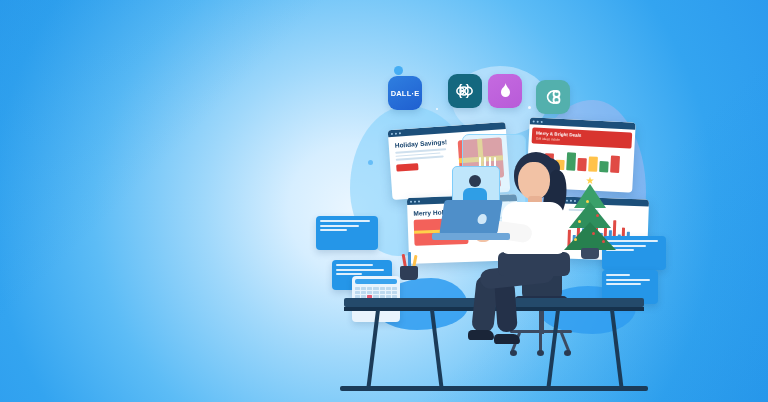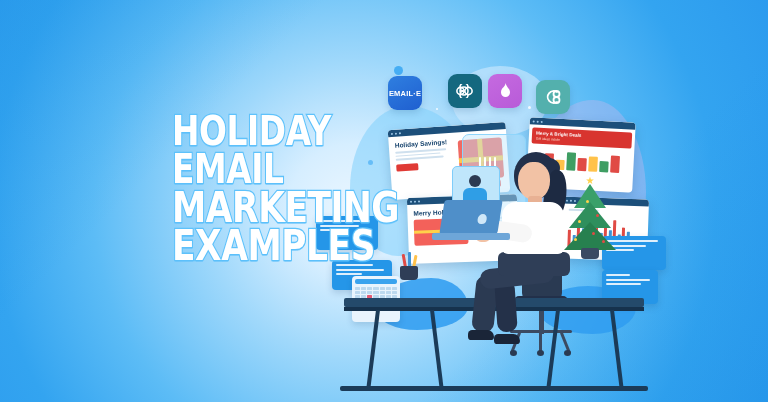--- a/index.html
+++ b/index.html
@@ -173,40 +173,34 @@
   .pen{position:absolute;width:2.5px;height:16px;border-radius:1px;}
 
   .spark{position:absolute;background:#fff;border-radius:50%;opacity:.85;}
 </style>
 </head>
 <body>
 
 <div class="banner">
   <div class="bg-tint"></div>
 
-  <div class="title">
-    <span class="title-line l1">HOLIDAY</span>
-    <span class="title-line l2">EMAIL</span>
-    <span class="title-line l3">MARKETING</span>
-    <span class="title-line l4">EXAMPLES</span>
-  </div>
 
   <div class="stage">
 
     <div class="blob blob-e"></div>
     <div class="blob blob-a"></div>
     <div class="blob blob-b"></div>
     <div class="blob blob-c"></div>
     <div class="blob blob-d"></div>
     <div class="blob-dot" style="left:54px;top:18px;width:9px;height:9px;"></div>
     <div class="blob-dot" style="left:196px;top:130px;width:7px;height:7px;opacity:.6;"></div>
     <div class="blob-dot" style="left:28px;top:112px;width:5px;height:5px;opacity:.55;"></div>
 
     <div class="appicon ic-dalle">
-      <span class="lab">EMAIL·E</span>
+      <span class="lab">DALL·E</span>
     </div>
     <div class="appicon ic-inf">
       <svg width="22" height="14" viewBox="0 0 22 14">
         <path d="M6 7a4 4 0 1 1 4 4 M10 7a4 4 0 1 0 4 4 M6 7a4 4 0 1 0 4-4 M10 7a4 4 0 1 1 4-4" fill="none" stroke="#ffffff" stroke-width="1.6"></path>
         <circle cx="6.5" cy="7" r="3.6" fill="none" stroke="#fff" stroke-width="1.6"></circle>
         <circle cx="14.5" cy="7" r="3.6" fill="none" stroke="#fff" stroke-width="1.6"></circle>
       </svg>
     </div>
     <div class="appicon ic-flame">
       <svg width="15" height="18" viewBox="0 0 15 18">

